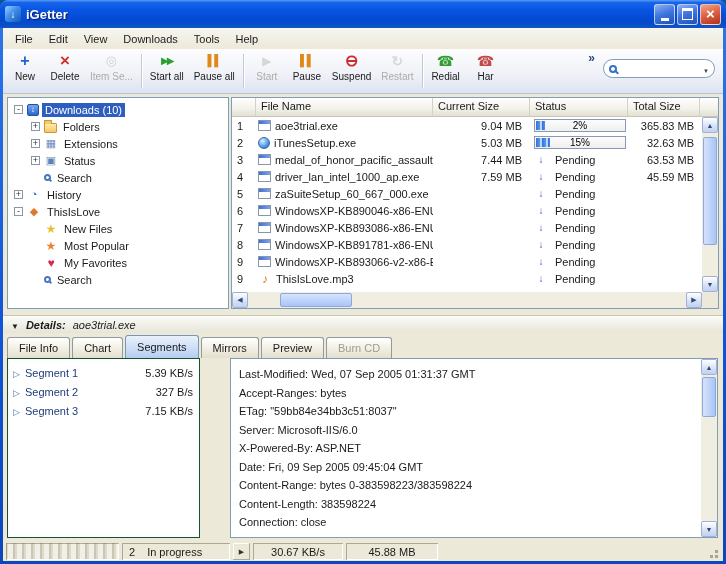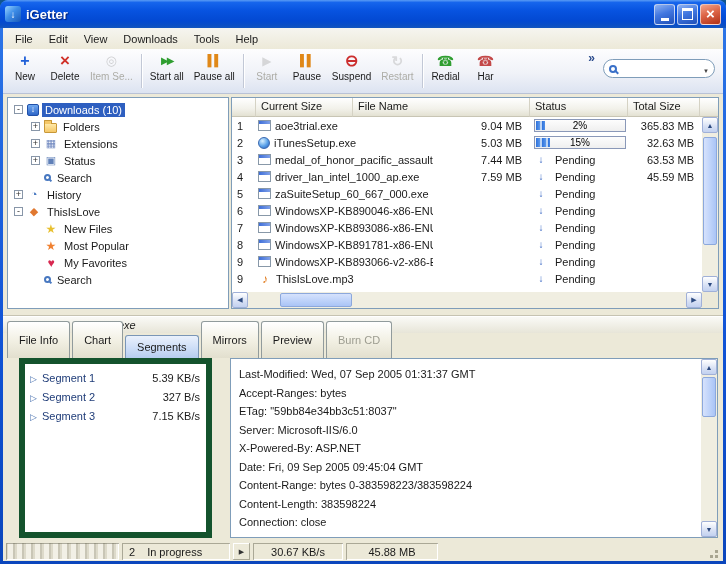--- a/index.html
+++ b/index.html
@@ -131,30 +131,30 @@
 
   
   .details-strip { position:absolute; left:0; right:0; top:287px; height:18px; display:flex;
     align-items:center; gap:7px; padding-left:8px; font-style:italic;
     background:linear-gradient(180deg,#FBFBF8,#E7E5D8); border-top:1px solid #C6C3B2;
     box-shadow:inset 0 1px 0 #FFFFFF; }
   .collapse-tri::before { content:"▼"; font-size:8px; color:#222; font-style:normal; }
   .details-label { font-weight:bold; }
 
   .tabs { position:absolute; left:4px; right:4px; top:307px; height:23px; display:flex; align-items:flex-end; }
-  .tab { display:inline-flex; align-items:center; height:37px; padding:0 11px; margin-right:2px;
+  .tab { display:inline-flex; align-items:center; height:21px; padding:0 11px; margin-right:2px;
     border:1px solid #919B9C; border-bottom:none; border-radius:3px 3px 0 0;
     background:linear-gradient(180deg,#FFFFFF,#F1EFE2 55%,#E2DFCE); }
   .tab.active { height:23px; border-color:#7A96B6;
     background:linear-gradient(180deg,#EAF1FC,#CBDCF6 60%,#B6CDEF); }
   .tab.disabled { color:#9C9C90; }
 
   .panels { position:absolute; left:0; right:0; top:330px; height:180px; }
-  .seg-pane { position:absolute; left:16px; width:193px; top:0; bottom:0; background:#fff;
-    border:6px solid #14532d; padding-top:4px; overflow:hidden; }
+  .seg-pane { position:absolute; left:4px; width:193px; top:0; bottom:0; background:#fff;
+    border:1px solid #14532d; padding-top:4px; overflow:hidden; }
   .seg-row { height:19px; display:flex; align-items:center; padding:0 6px 0 5px; }
   .seg-tri { width:12px; flex:none; }
   .seg-tri::before { content:"▷"; font-size:9px; color:#4A72B0; }
   .seg-name { flex:1; color:#1F3C78; }
   .hdr-pane { position:absolute; left:199px; right:5px; top:0; bottom:0; background:#fff;
     border:1px solid #7F9DB9;margin-left:28px; }
   .hdr-lines { position:absolute; left:8px; right:22px; top:6px; bottom:4px; overflow:hidden; }
   .hline { line-height:18.5px; white-space:nowrap; }
   .hdr-scroll { position:absolute; top:0; right:0; bottom:0; width:16px; background:#F0EEE1; }
   .hdr-scroll .vthumb { top:18px; height:40px; }
@@ -316,22 +316,22 @@
           <div class="tree-row" style="padding-left: 23px;">
             <span class="expander hidden"></span>
             <span class="icn i-mag"></span>
             <span class="tree-label">Search</span>
           </div>
         </div>
 
       <div class="grid">
         <div class="grid-header" id="grid-header">
             <div class="gh" style="width: 24px;"></div>
+            <div class="gh" style="width: 177px;">File Name</div>
             <div class="gh" style="width: 97px;">Current Size</div>
-            <div class="gh" style="width: 177px;">File Name</div>
             <div class="gh" style="width: 98px;">Status</div>
             <div class="gh" style="width: 72px;">Total Size</div>
             <div class="gh gh-fill"></div>
           </div>
         <div class="grid-body" id="grid-body">
             <div class="grow">
               <span class="gc c-num">1</span>
               <span class="gc c-name">
                 <span class="icn i-exe"></span>
                 <span class="fname">aoe3trial.exe</span>

